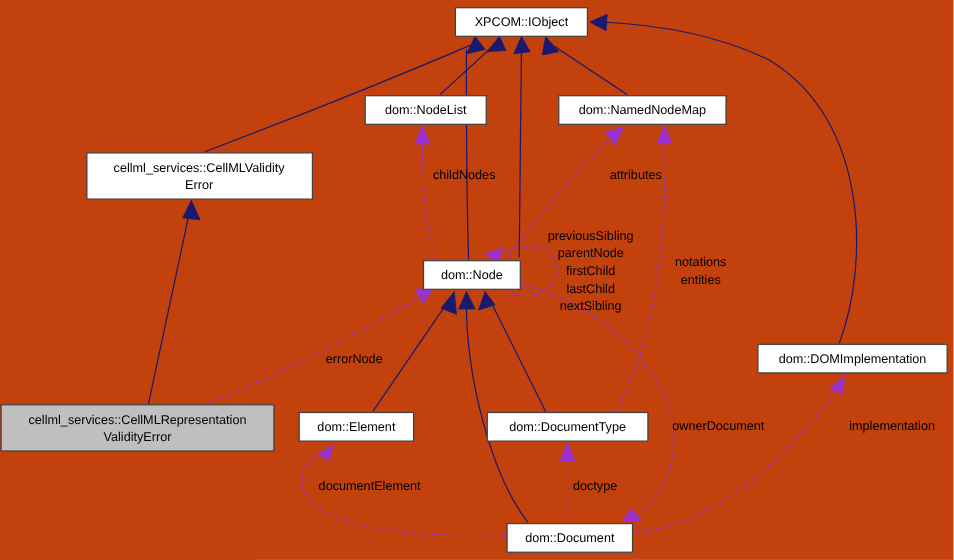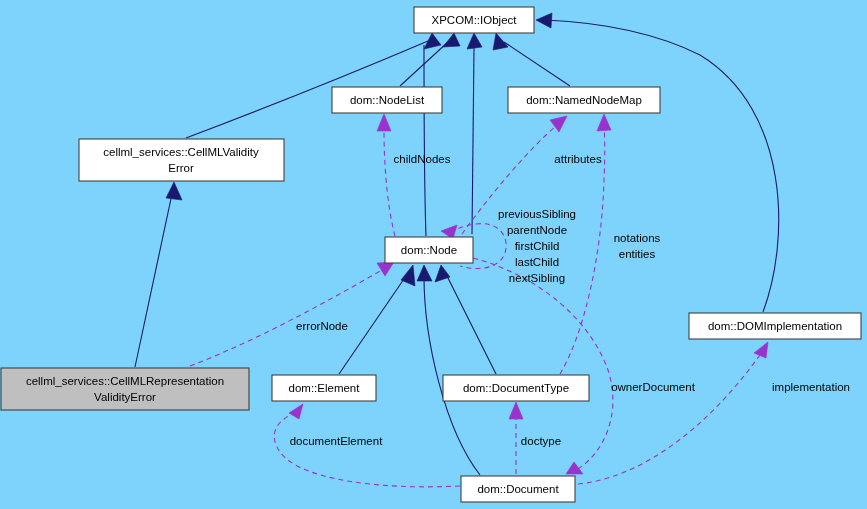--- a/index.html
+++ b/index.html
@@ -10,21 +10,21 @@
   body {
     width: 867px;
     height: 509px;
     font-family: "Liberation Sans", sans-serif;
     overflow: hidden;
   }
   #diagram-root {
     position: relative;
     width: 867px;
     height: 509px;
-    background: #7dd3fc;
+    background: #c2410c;
   }
   svg#graph {
     display: block;
     width: 867px;
     height: 509px;
   }
   .node-box {
     fill: #ffffff;
     stroke: #404040;
     stroke-width: 1.1;

